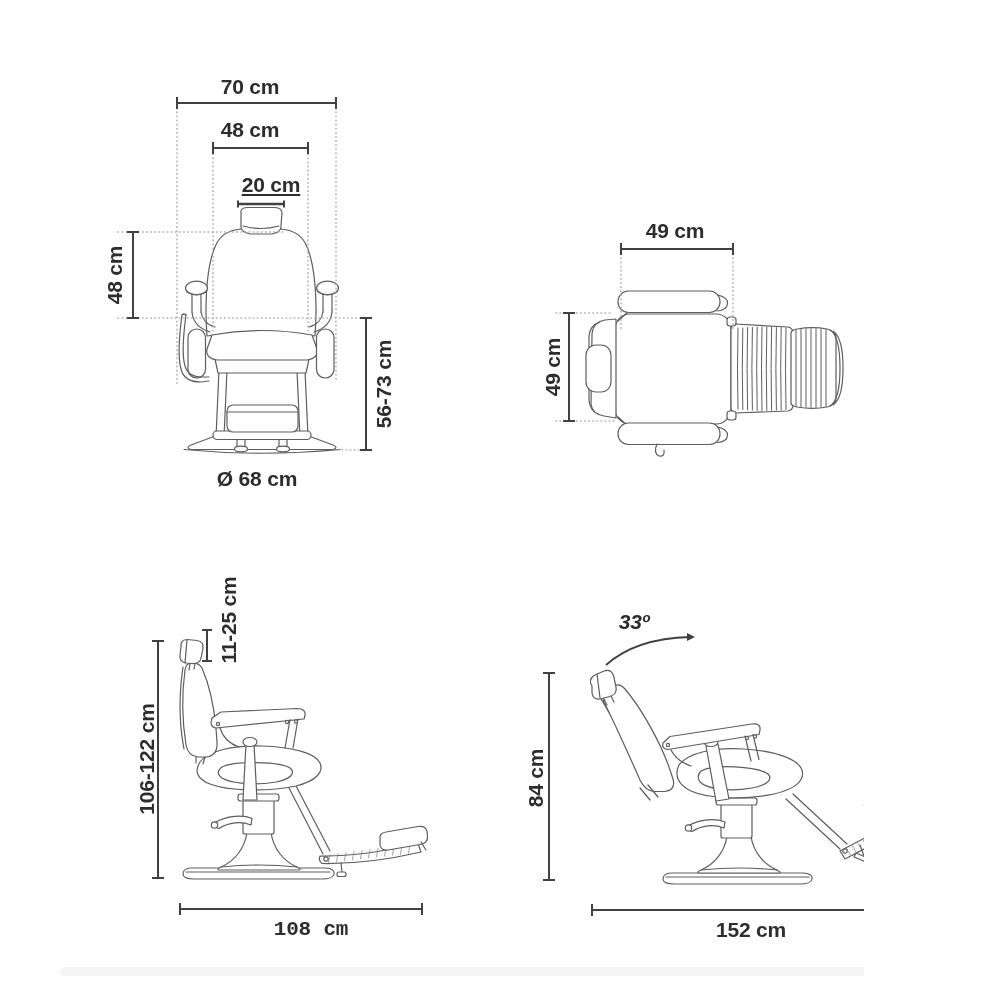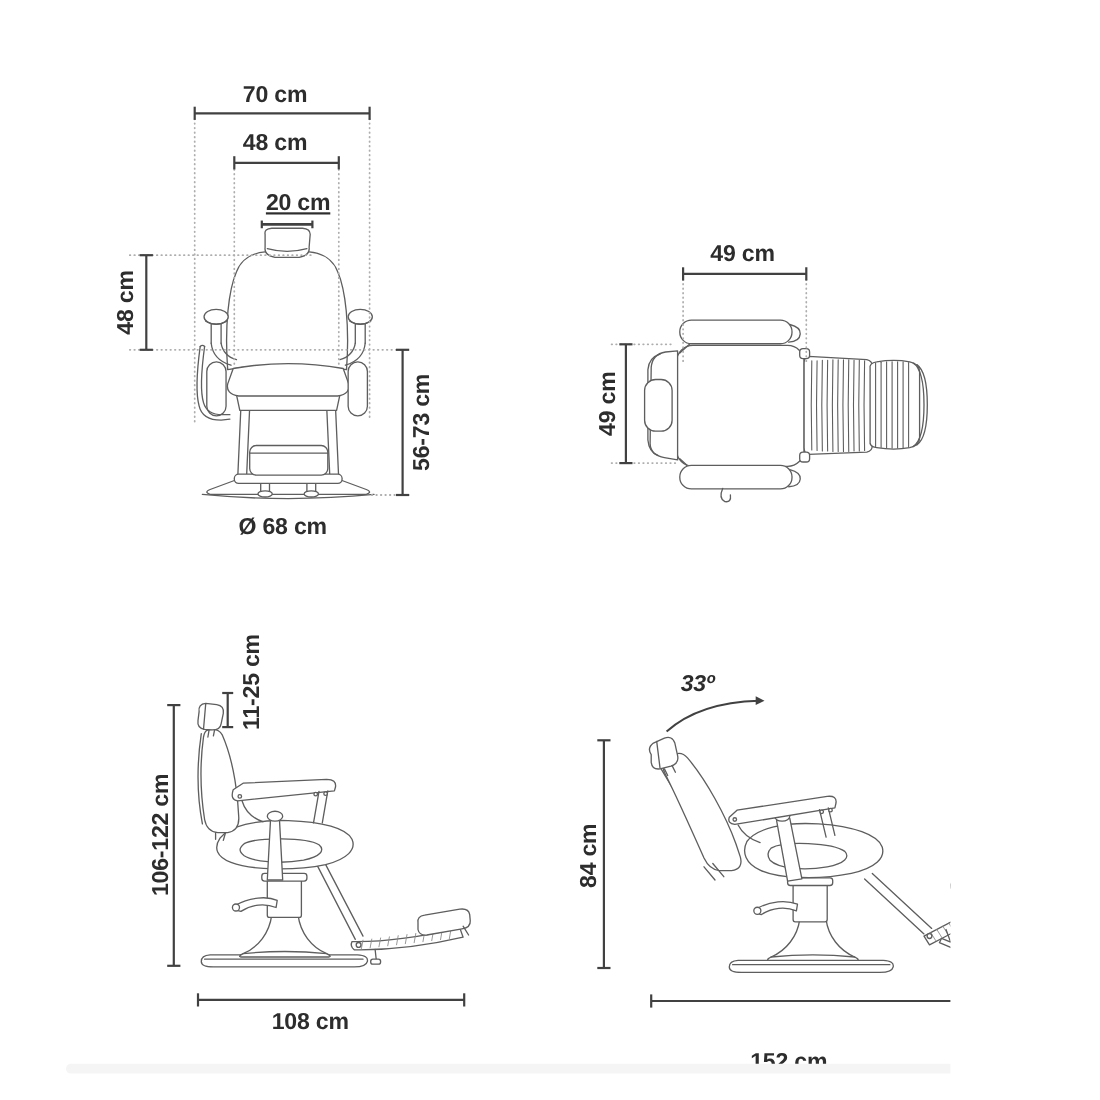--- a/index.html
+++ b/index.html
@@ -253,20 +253,20 @@
 <div class="lbl" style="left:271px;top:185px;text-decoration:underline;">20 cm</div>
 <div class="lbl v" style="left:115px;top:275px;">48 cm</div>
 <div class="lbl v" style="left:384px;top:384px;">56-73 cm</div>
 <div class="lbl" style="left:257px;top:479px;">Ø 68 cm</div>
 
 <div class="lbl" style="left:675px;top:231px;">49 cm</div>
 <div class="lbl v" style="left:553px;top:367px;">49 cm</div>
 
 <div class="lbl v" style="left:229px;top:620px;">11-25 cm</div>
 <div class="lbl v" style="left:147px;top:759px;">106-122 cm</div>
-<div class="lbl" style="left:282px;top:929px;">108 cm</div>
+<div class="lbl" style="left:311px;top:929px;font-family:Liberation Mono, monospace;">108 cm</div>
 
 <div class="lbl" style="left:634px;top:622px;font-style:italic;">33º</div>
 <div class="lbl v" style="left:536px;top:778px;">84 cm</div>
-<div class="lbl" style="left:717px;top:930px;margin-top:36px;">152 cm</div>
+<div class="lbl" style="left:751px;top:930px;">152 cm</div>
 
 <div class="footer-bar"></div>
 </div>
 
 </body></html>

